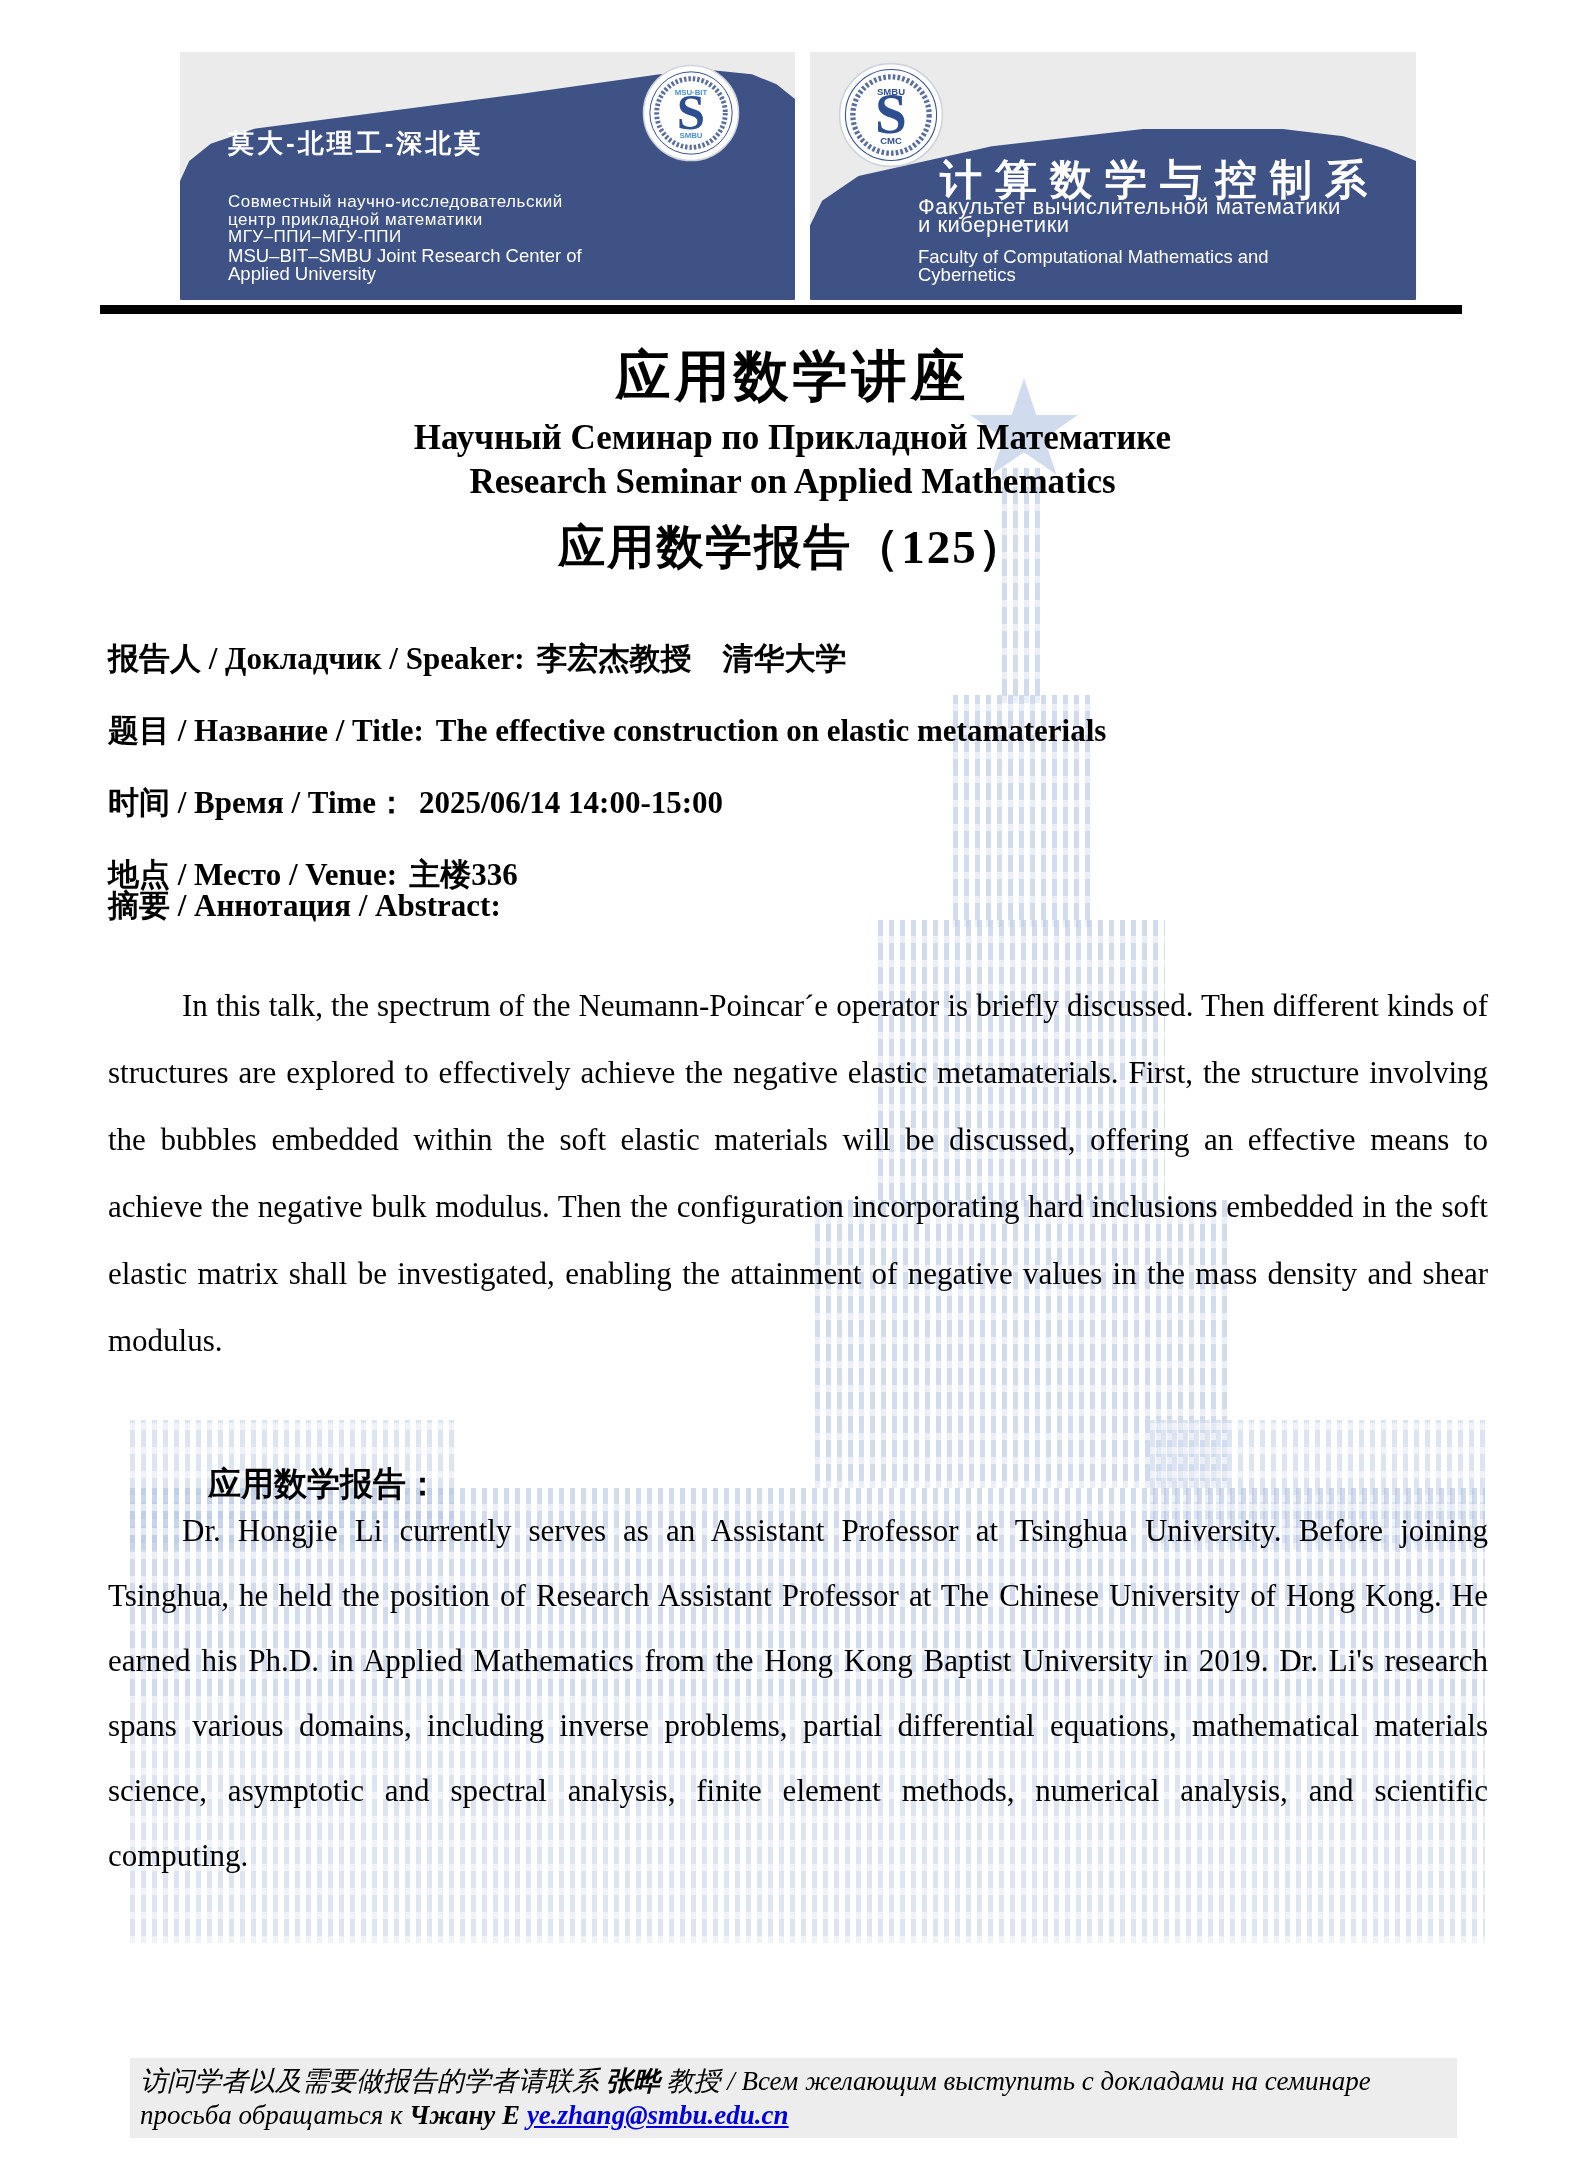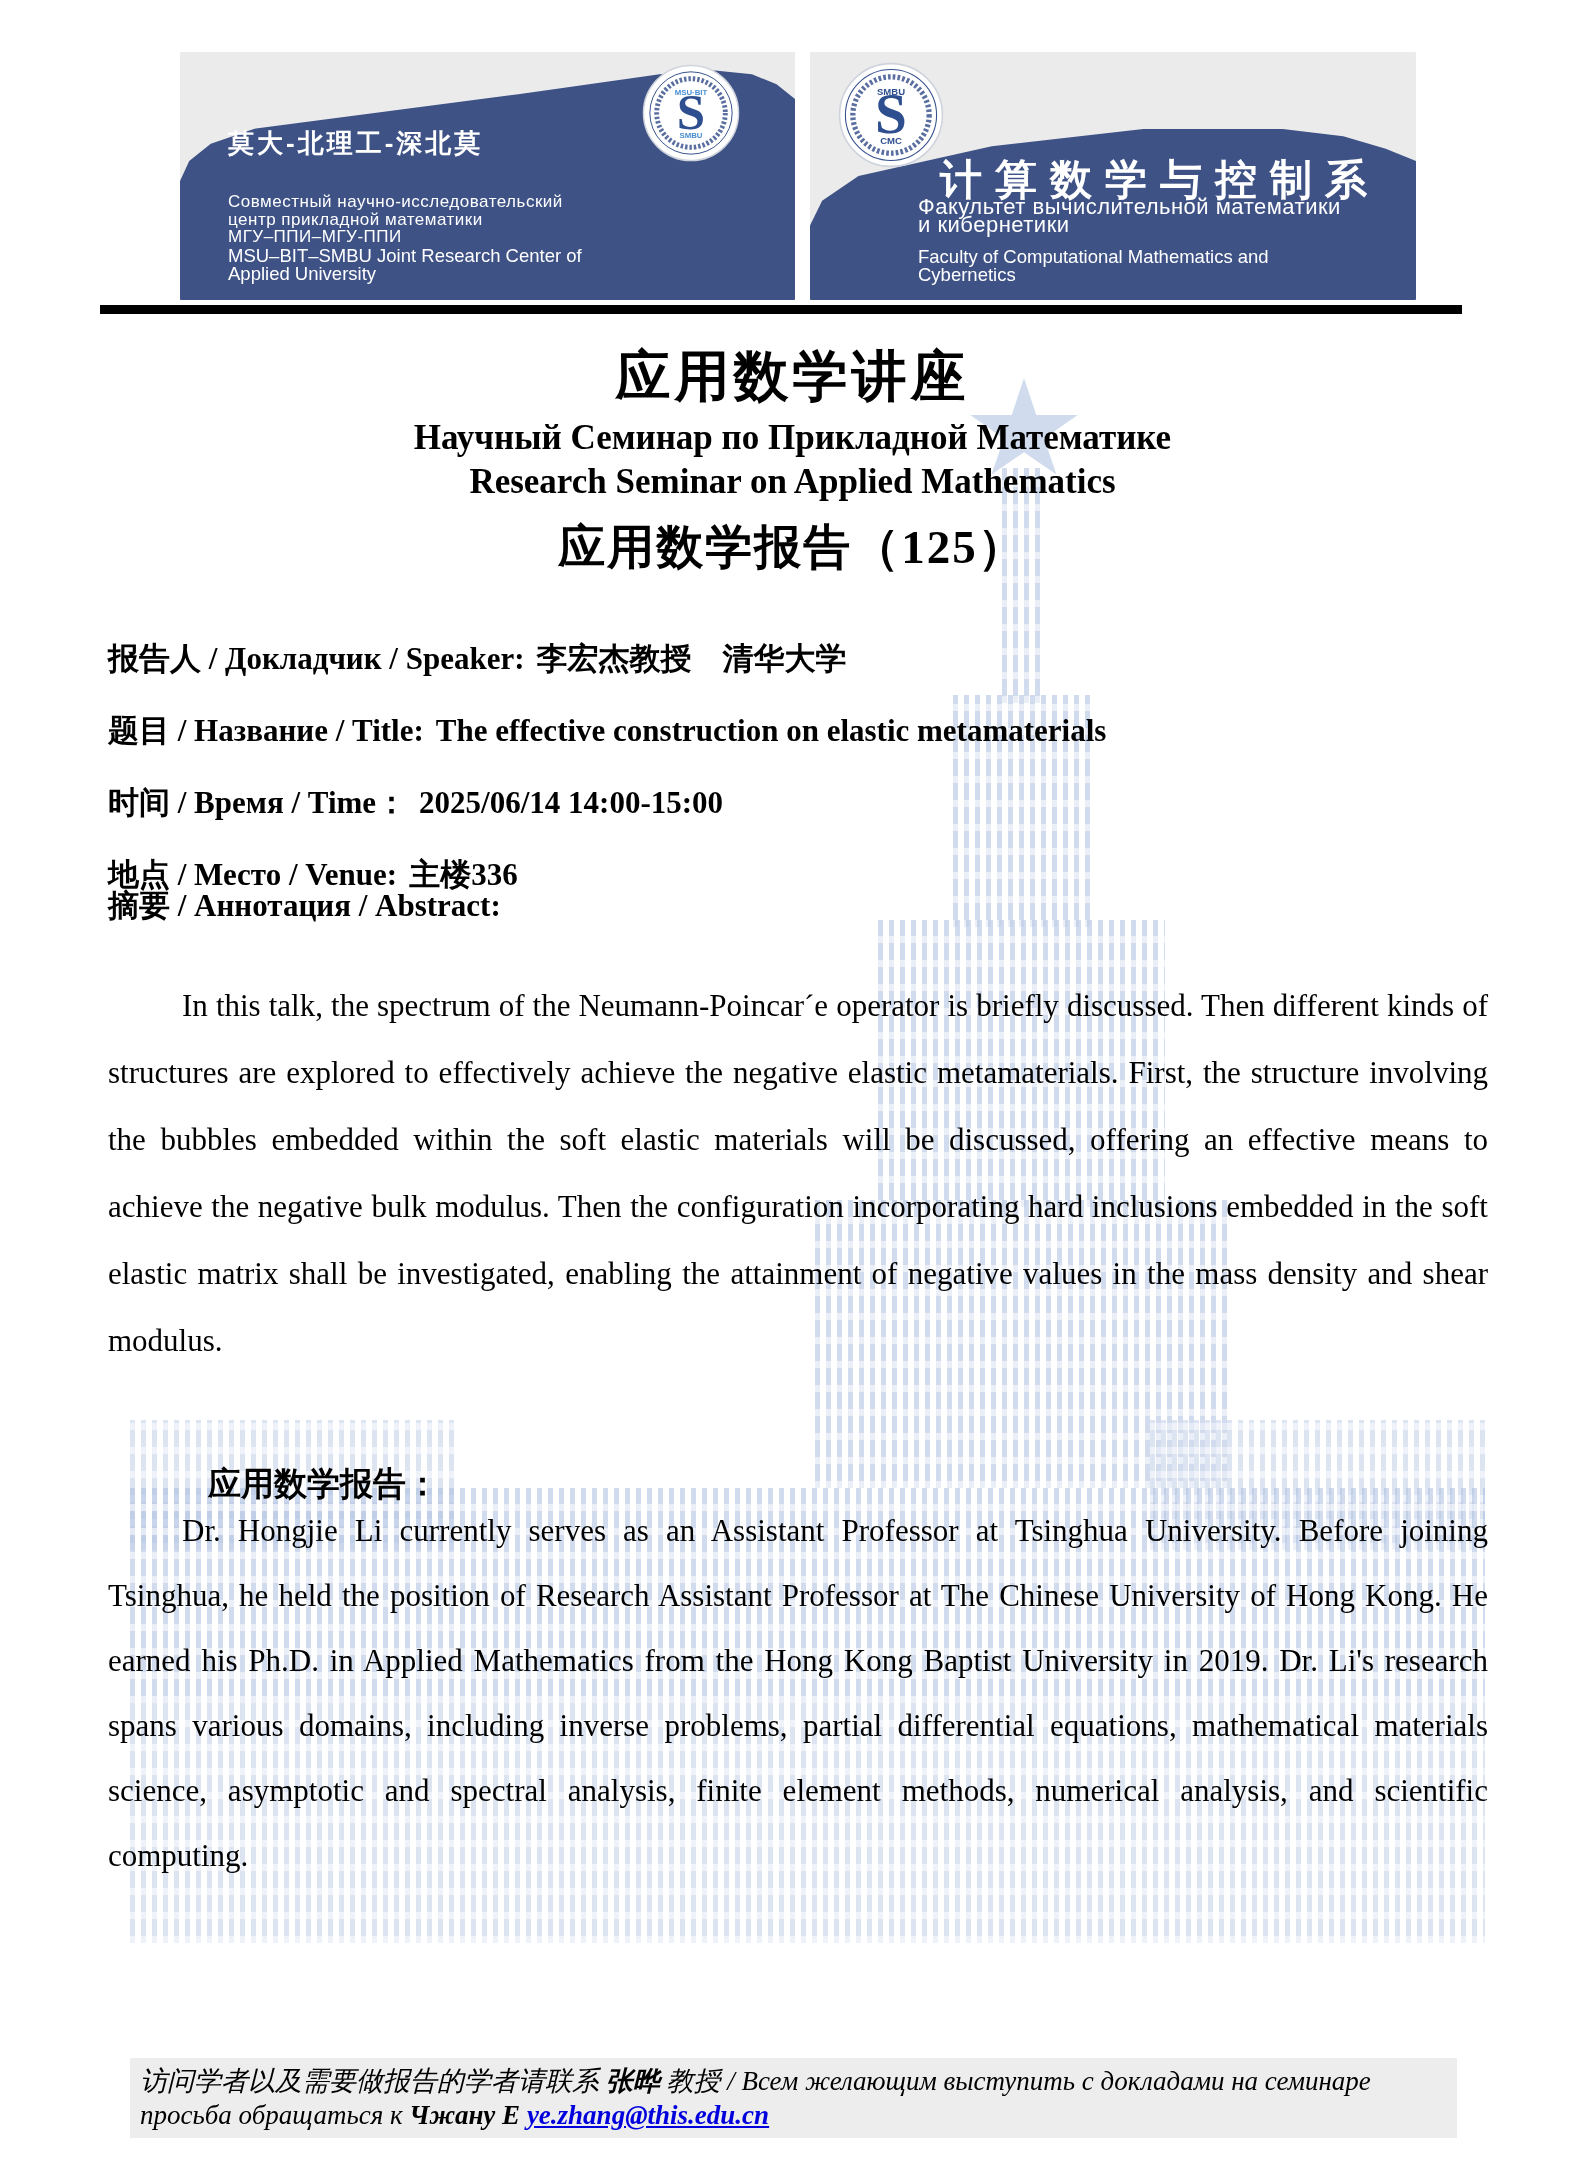--- a/index.html
+++ b/index.html
@@ -147,14 +147,14 @@
 
 <div class="bio-heading">应用数学报告：</div>
 <div class="para bio-para">Dr. Hongjie Li currently serves as an Assistant Professor at Tsinghua University. Before joining Tsinghua, he held the position of Research Assistant Professor at The Chinese University of Hong Kong. He earned his Ph.D. in Applied Mathematics from the Hong Kong Baptist University in 2019. Dr. Li's research spans various domains, including inverse problems, partial differential equations, mathematical materials science, asymptotic and spectral analysis, finite element methods, numerical analysis, and scientific computing.</div>
 
 <div class="footer">
   <span>访问学者以及需要做报告的学者请联系</span>
   <span class="b">张晔</span>
   <span>教授</span>
   <span>/ Всем желающим выступить с докладами на семинаре просьба обращаться к</span>
   <span class="b">Чжану Е</span>
-  <a href="#">ye.zhang@this.edu.cn</a>
+  <a href="#">ye.zhang@smbu.edu.cn</a>
 </div>
 
 </body></html>

